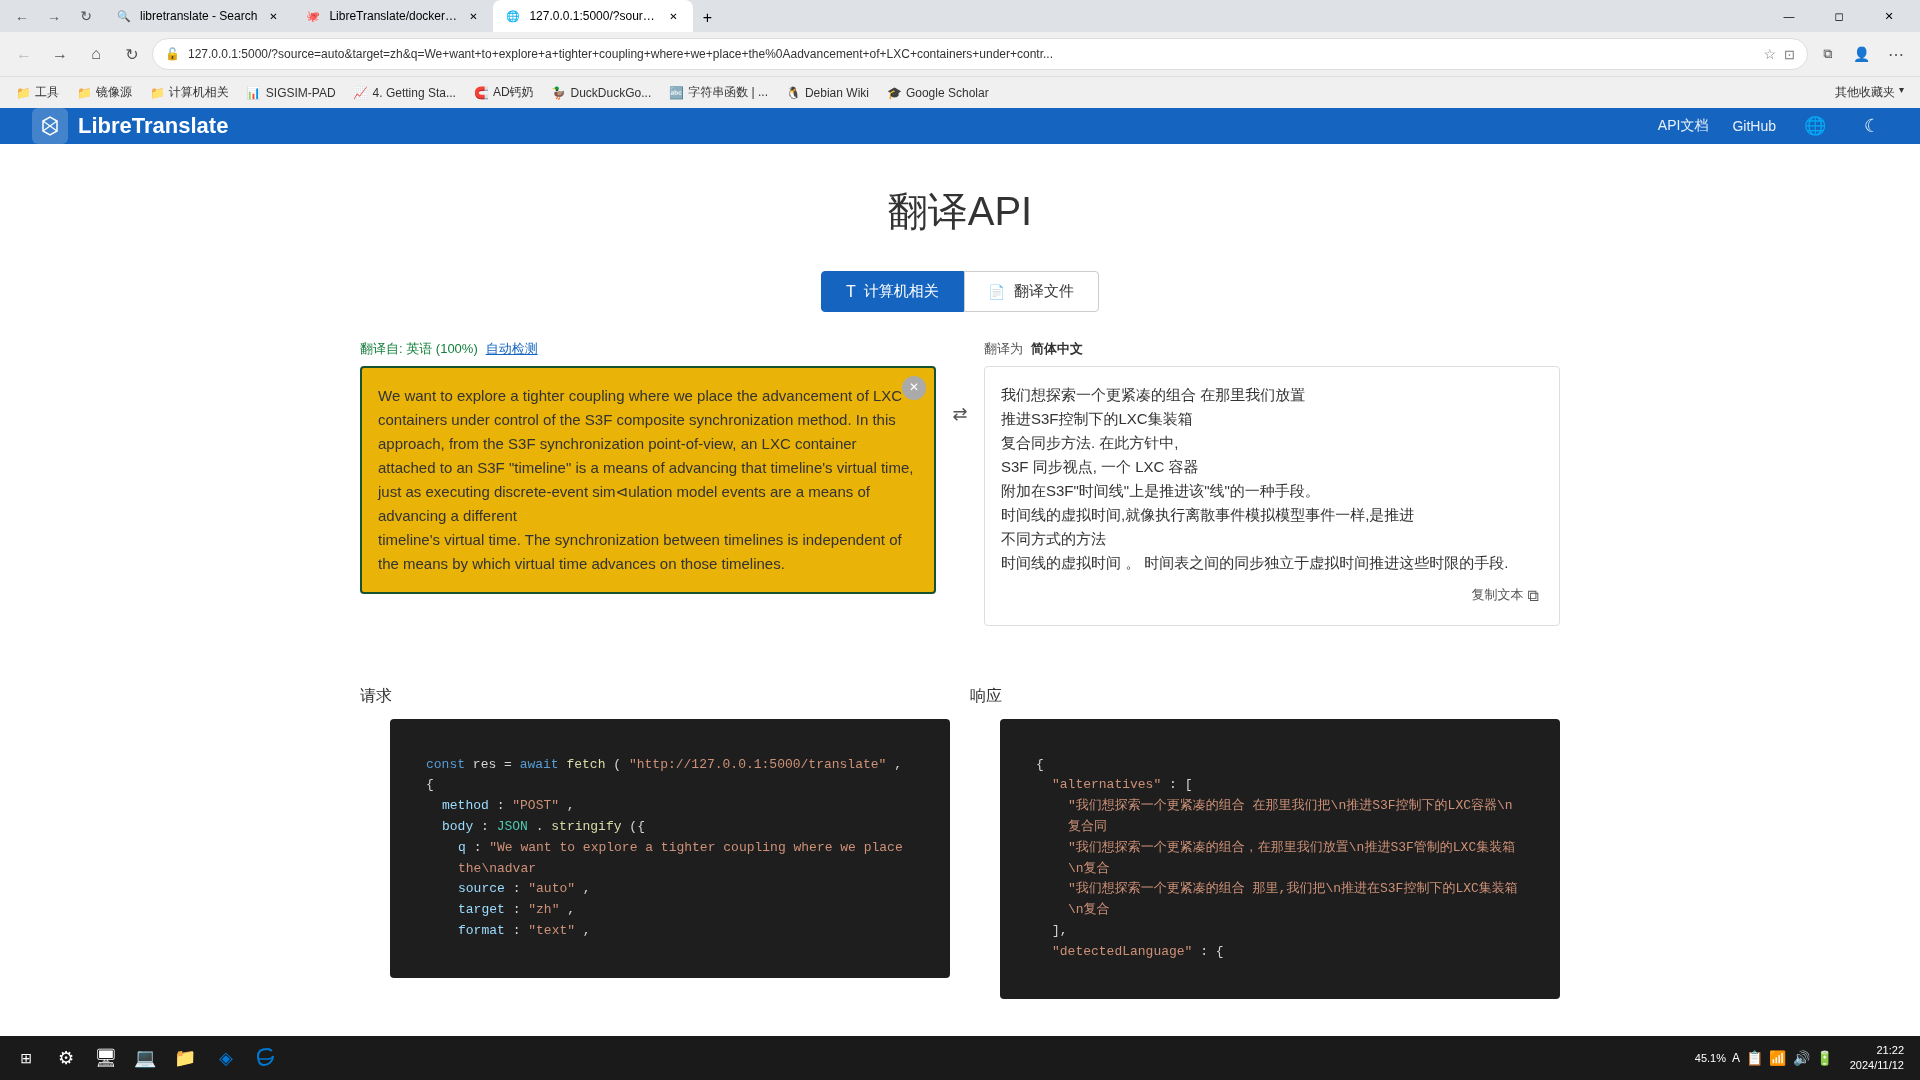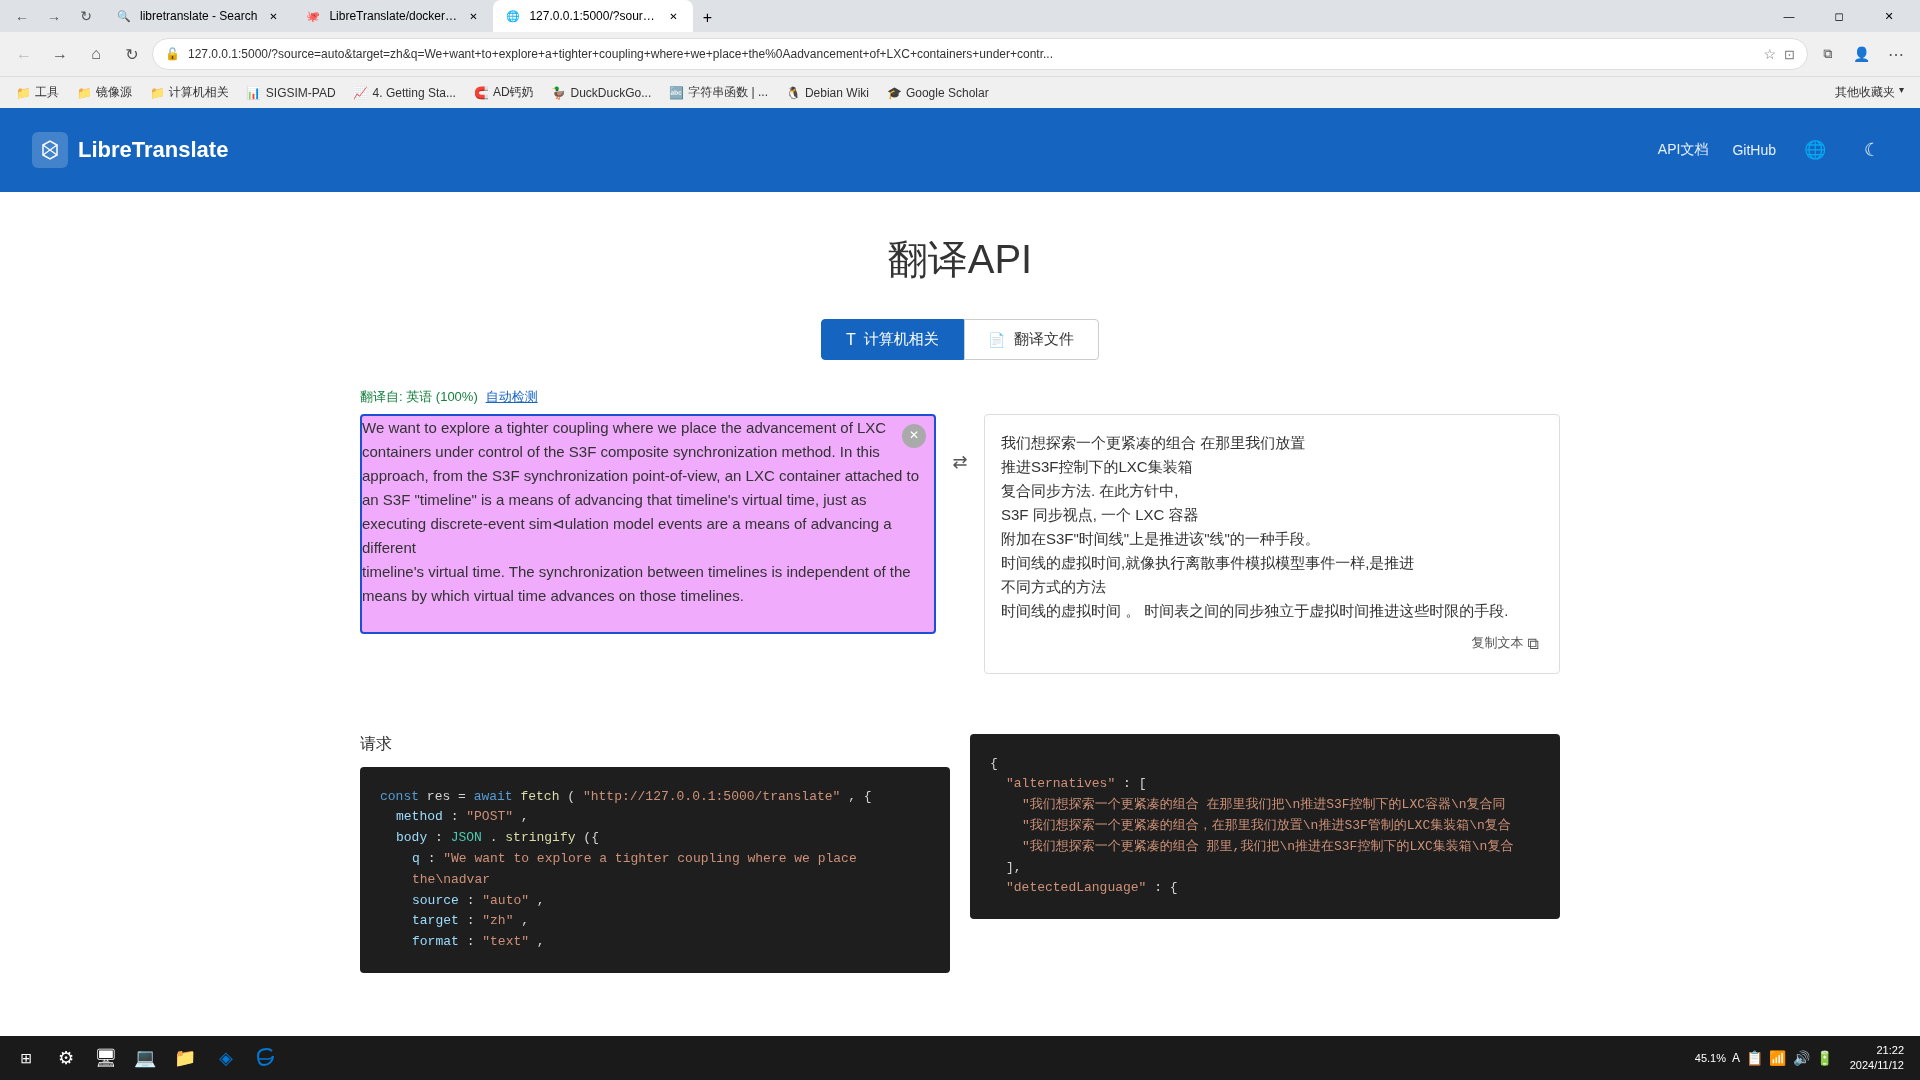--- a/index.html
+++ b/index.html
@@ -60,31 +60,31 @@
     .translate-tab:last-child { border-radius: 0 4px 4px 0; }
     .translate-tab:not(.active) { background: white; color: #333; }
 
     
     .translate-area { display: flex; align-items: flex-start; gap: 0; max-width: 1200px; margin: 0 auto; position: relative; }
     .translate-left { flex: 1; }
     .translate-right { flex: 1; }
     .translate-swap { width: 48px; display: flex; align-items: flex-start; justify-content: center; padding-top: 32px; flex-shrink: 0; }
     .swap-btn { width: 32px; height: 32px; display: flex; align-items: center; justify-content: center; cursor: pointer; color: #555; font-size: 18px; }
 
-    .input-box { border: 2px solid #1d4ed8; border-radius: 4px; min-height: 220px; font-size: 15px; color: #333; line-height: 1.6; position: relative; background: #f0abfc; }
+    .input-box { border: 2px solid #14532d; border-radius: 4px; padding: 16px; min-height: 220px; font-size: 15px; color: #333; line-height: 1.6; position: relative; background: #eab308; }
     .output-box { border: 1px solid #ddd; border-radius: 4px; padding: 16px; min-height: 220px; font-size: 15px; color: #333; line-height: 1.6; position: relative; background: white; }
     .clear-btn { position: absolute; top: 8px; right: 8px; width: 24px; height: 24px; background: #aaa; color: white; border-radius: 50%; display: flex; align-items: center; justify-content: center; cursor: pointer; font-size: 12px; }
     .copy-area { text-align: right; padding: 8px 4px 0; font-size: 13px; color: #555; display: flex; align-items: center; justify-content: flex-end; gap: 4px; cursor: pointer; }
 
     
     .code-section { max-width: 1200px; margin: 60px auto 0; }
     .code-section-inner { display: flex; gap: 20px; }
     .code-col { flex: 1; }
     .code-col-title { font-size: 16px; color: #333; margin-bottom: 12px; font-weight: 400; }
-    .code-block { background: #1e1e1e; border-radius: 4px; padding: 20px; font-family: 'Consolas', 'Courier New', monospace; font-size: 13px; line-height: 1.6; overflow: hidden; min-height: 160px; }
+    .code-block { background: #1e1e1e; border-radius: 4px; padding: 36px; font-family: 'Consolas', 'Courier New', monospace; font-size: 13px; line-height: 1.6; overflow: hidden; min-height: 160px; margin-left: 30px; }
     .code-kw { color: #569cd6; }
     .code-str { color: #ce9178; }
     .code-fn { color: #dcdcaa; }
     .code-prop { color: #9cdcfe; }
     .code-punc { color: #d4d4d4; }
     .code-obj { color: #4ec9b0; }
     .code-plain { color: #d4d4d4; }
 
     
     .taskbar { background: #1a1a1a; height: 44px; display: flex; align-items: center; padding: 0 8px; gap: 4px; flex-shrink: 0; }
@@ -232,20 +232,24 @@
           <span>翻译文件</span>
         </div>
       </div>
 
       <div style="display:flex;max-width:1200px;margin:0 auto 8px;">
         <div style="flex:1;">
           <span style="font-size:13px;color:#15803d;">翻译自: 英语 (100%)</span>
           <a style="font-size:13px;color:#1565c0;text-decoration:underline;margin-left:4px;cursor:pointer;">自动检测</a>
         </div>
         <div style="width:48px;"></div>
+        <div style="flex:1;">
+          <span style="font-size:13px;color:#555;">翻译为</span>
+          <strong style="font-size:13px;color:#333;margin-left:4px;">简体中文</strong>
+        </div>
       </div>
 
       <div class="translate-area">
 
         <div class="translate-left">
           <div class="input-box" style="position:relative;">
             <span style="display:block;white-space:pre-wrap;">We want to explore a tighter coupling where we place the advancement of LXC containers under control of the S3F composite synchronization method. In this approach, from the S3F synchronization point-of-view, an LXC container attached to an S3F "timeline" is a means of advancing that timeline's virtual time, just as executing discrete-event sim⊲ulation model events are a means of advancing a different
 timeline's virtual time. The synchronization between timelines is independent of the means by which virtual time advances on those timelines.</span>
             <div class="clear-btn">✕</div>
           </div>
@@ -323,20 +327,21 @@
               <div style="padding-left:32px;">
                 <span class="code-prop">format</span>
                 <span class="code-punc">: </span>
                 <span class="code-str">"text"</span>
                 <span class="code-punc">,</span>
               </div>
             </div>
           </div>
 
           <div class="code-col">
+            <div class="code-col-title">响应</div>
             <div class="code-block">
               <div><span class="code-punc">{</span></div>
               <div style="padding-left:16px;">
                 <span class="code-str">"alternatives"</span>
                 <span class="code-punc">: [</span>
               </div>
               <div style="padding-left:32px;">
                 <span class="code-str">"我们想探索一个更紧凑的组合 在那里我们把\n推进S3F控制下的LXC容器\n复合同</span>
               </div>
               <div style="padding-left:32px;">

